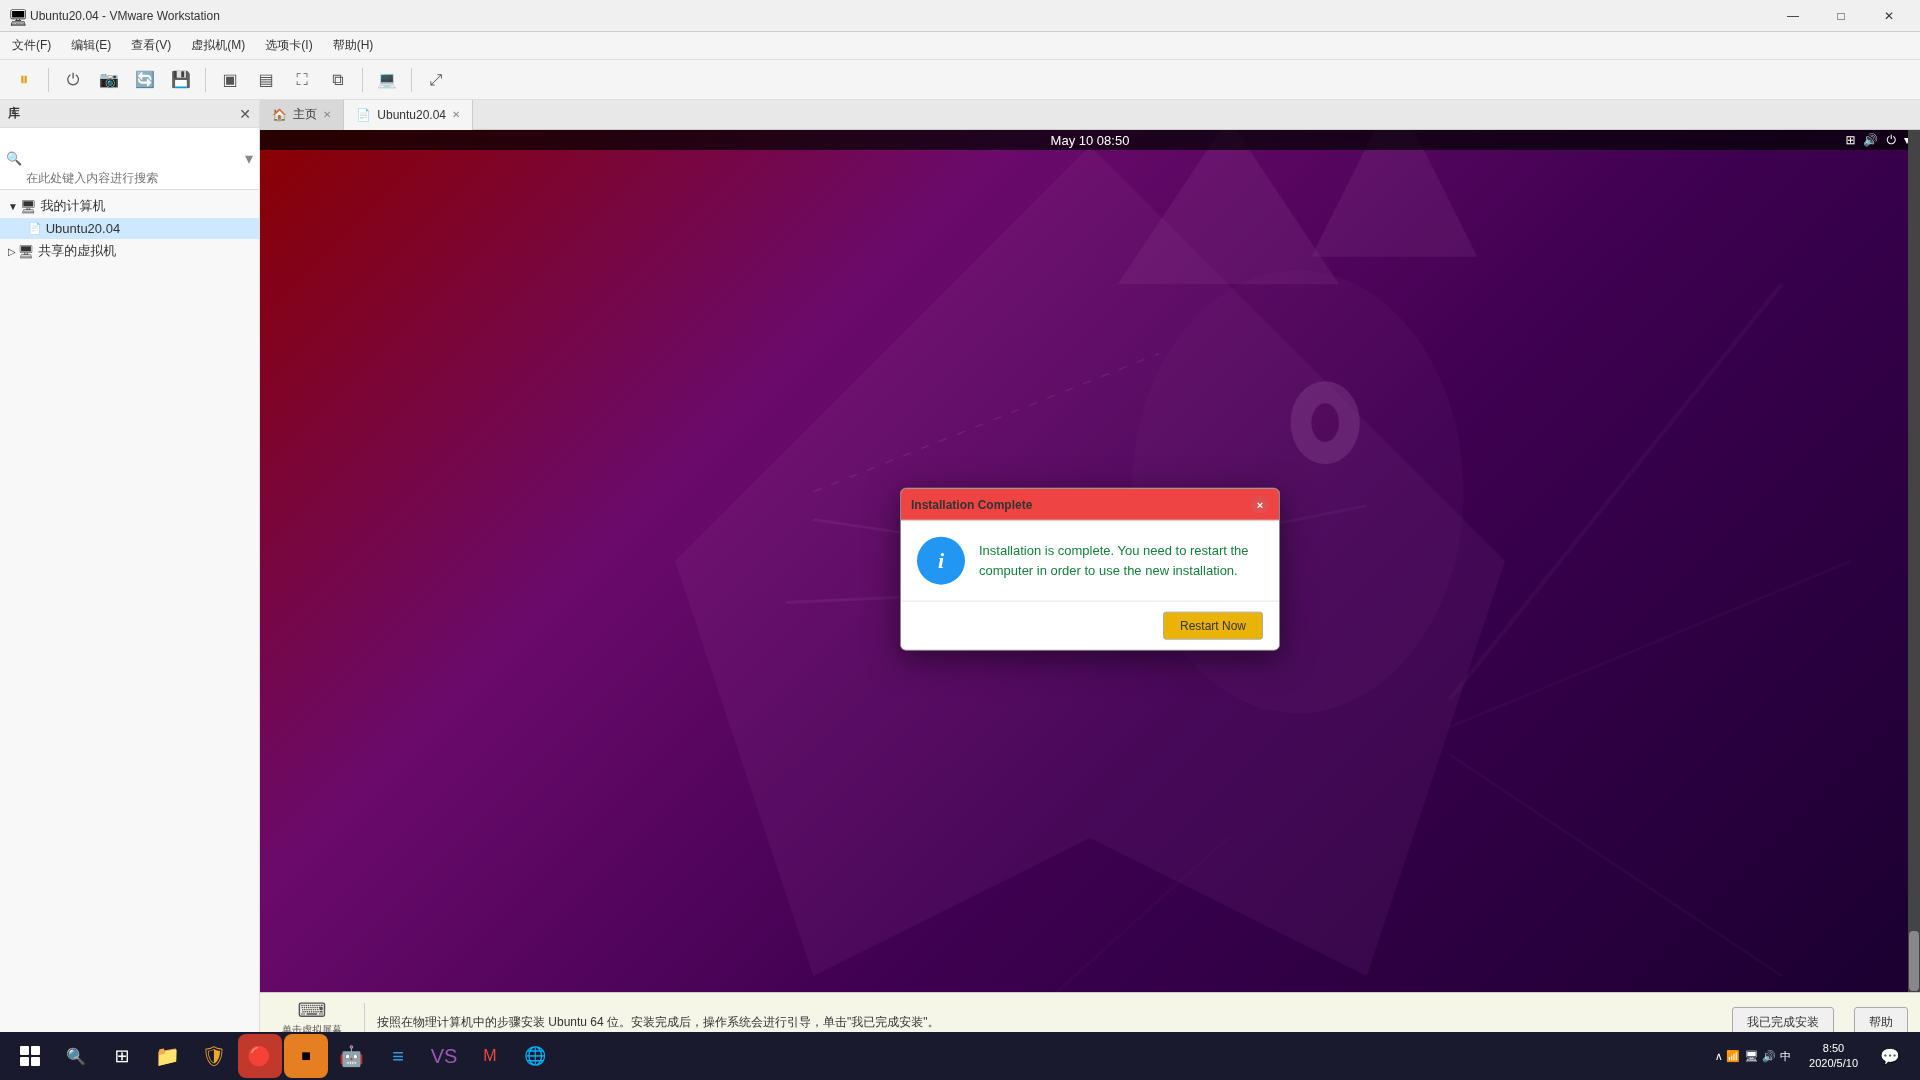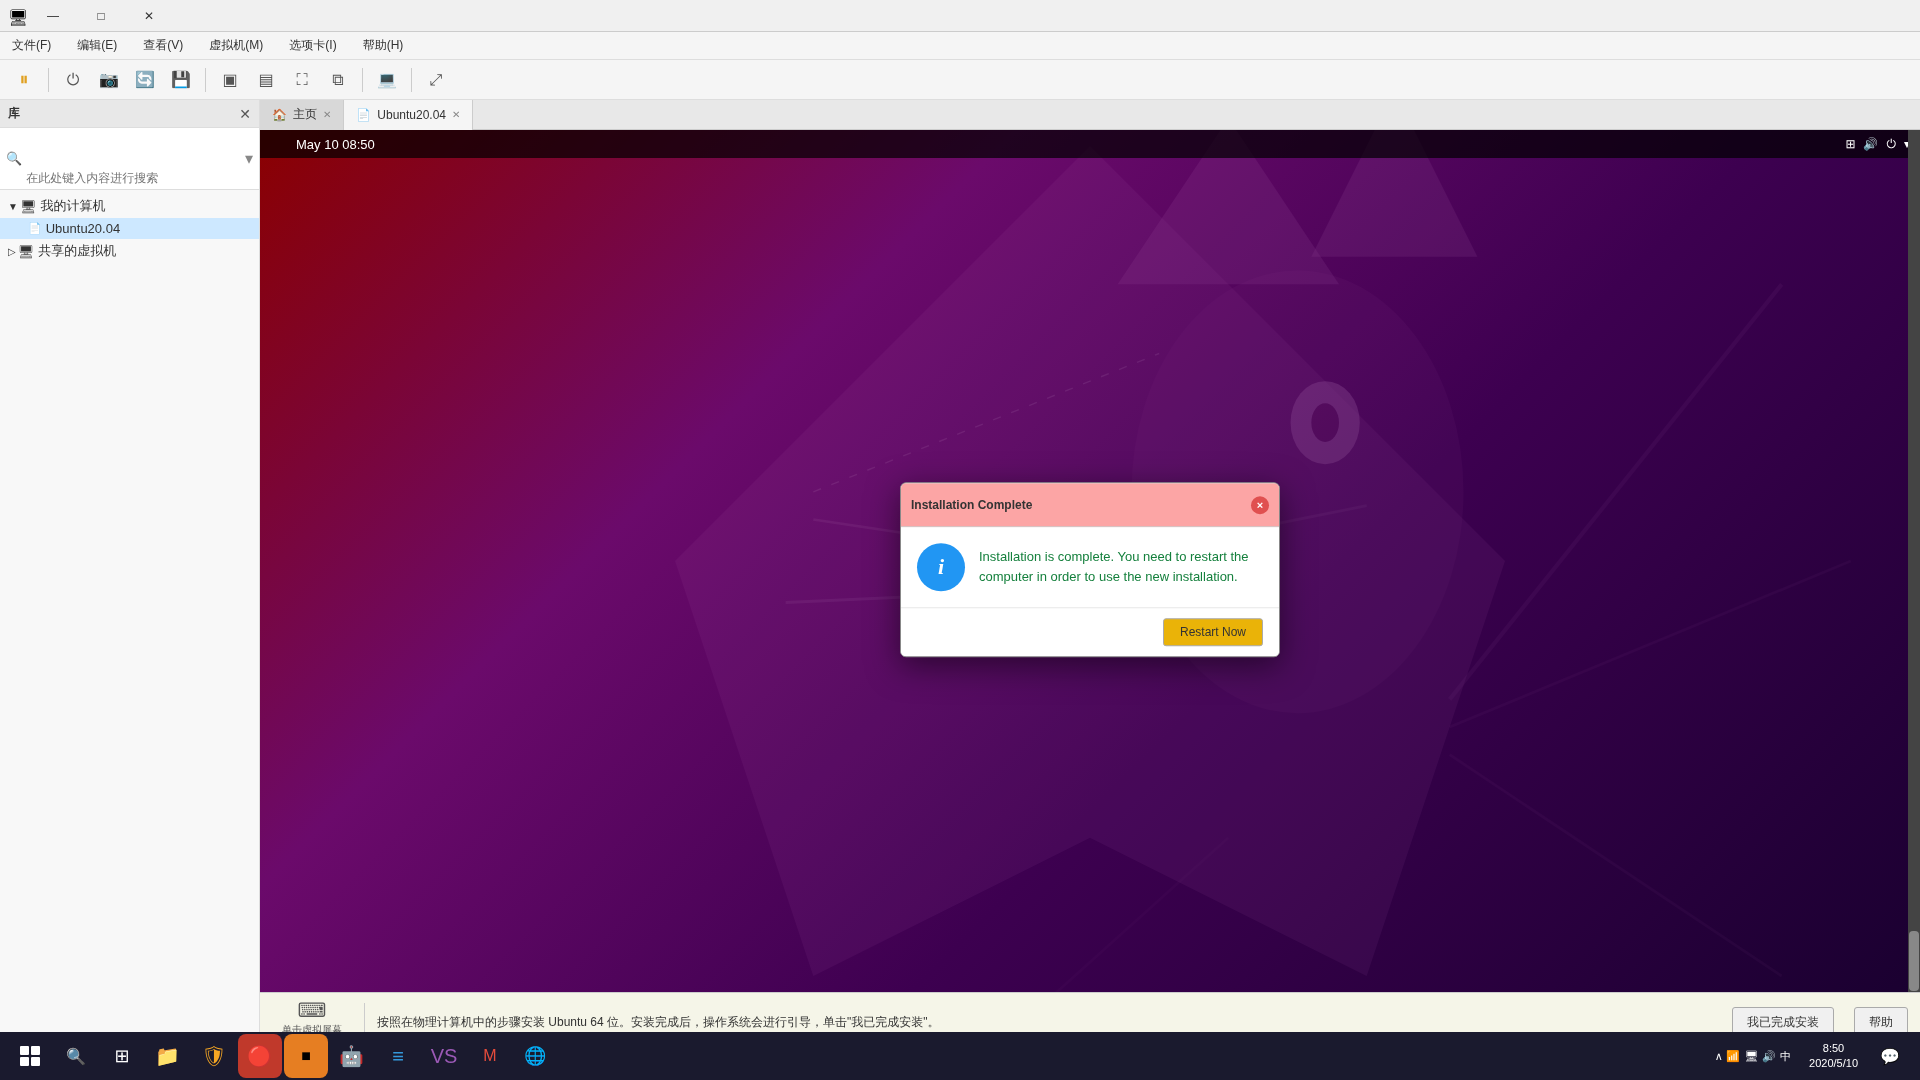--- a/index.html
+++ b/index.html
@@ -26,21 +26,21 @@
     }
 
     
     .menu-bar {
       height: 28px;
       background: #f5f5f5;
       display: flex;
       align-items: center;
       padding: 0 4px;
       border-bottom: 1px solid #ddd;
-      gap: 10px;
+      gap: 4px;
     }
     .menu-item {
       padding: 4px 8px;
       font-size: 12px;
       cursor: pointer;
       color: #333;
       border-radius: 2px;
     }
 
     
@@ -147,27 +147,27 @@
     .ubuntu-decoration svg {
       width: 100%;
       height: 100%;
       opacity: 0.35;
     }
 
     
     .ubuntu-topbar {
       position: absolute;
       top: 0; left: 0; right: 0;
-      height: 28px;
+      height: 20px;
       background: rgba(0,0,0,0.7);
       display: flex;
       align-items: center;
+      justify-content: center;
       font-size: 13px;
       color: white;
-      padding-left: 36px;
     }
     .ubuntu-topbar-time { font-size: 13px; }
     .ubuntu-topbar-right {
       position: absolute;
       right: 10px;
       display: flex;
       align-items: center;
       gap: 8px;
       font-size: 12px;
     }
@@ -182,22 +182,22 @@
     }
     .dialog {
       width: 380px;
       background: #f2f2f2;
       border: 1px solid #888;
       border-radius: 6px;
       box-shadow: 0 8px 32px rgba(0,0,0,0.5);
       overflow: hidden;
     }
     .dialog-title-bar {
-      height: 44px;
-      background: #fca5a5;
+      height: 32px;
+      background: #ef4444;
       display: flex;
       align-items: center;
       justify-content: space-between;
       padding: 0 10px;
       border-bottom: 1px solid #ccc;
     }
     .dialog-title {
       font-size: 12px;
       font-weight: bold;
       color: #333;
@@ -397,20 +397,21 @@
       bottom: 0;
     }
   </style>
 </head>
 <body>
 
 <div class="app-window">
 
   <div class="title-bar">
     <span class="title-bar-icon">🖥</span>
+    <span class="title-bar-title">Ubuntu20.04 - VMware Workstation</span>
     <div class="title-bar-controls">
       <button class="title-bar-btn">—</button>
       <button class="title-bar-btn">□</button>
       <button class="title-bar-btn close">✕</button>
     </div>
   </div>
 
   <div class="menu-bar">
     <span class="menu-item">文件(F)</span>
     <span class="menu-item">编辑(E)</span>

